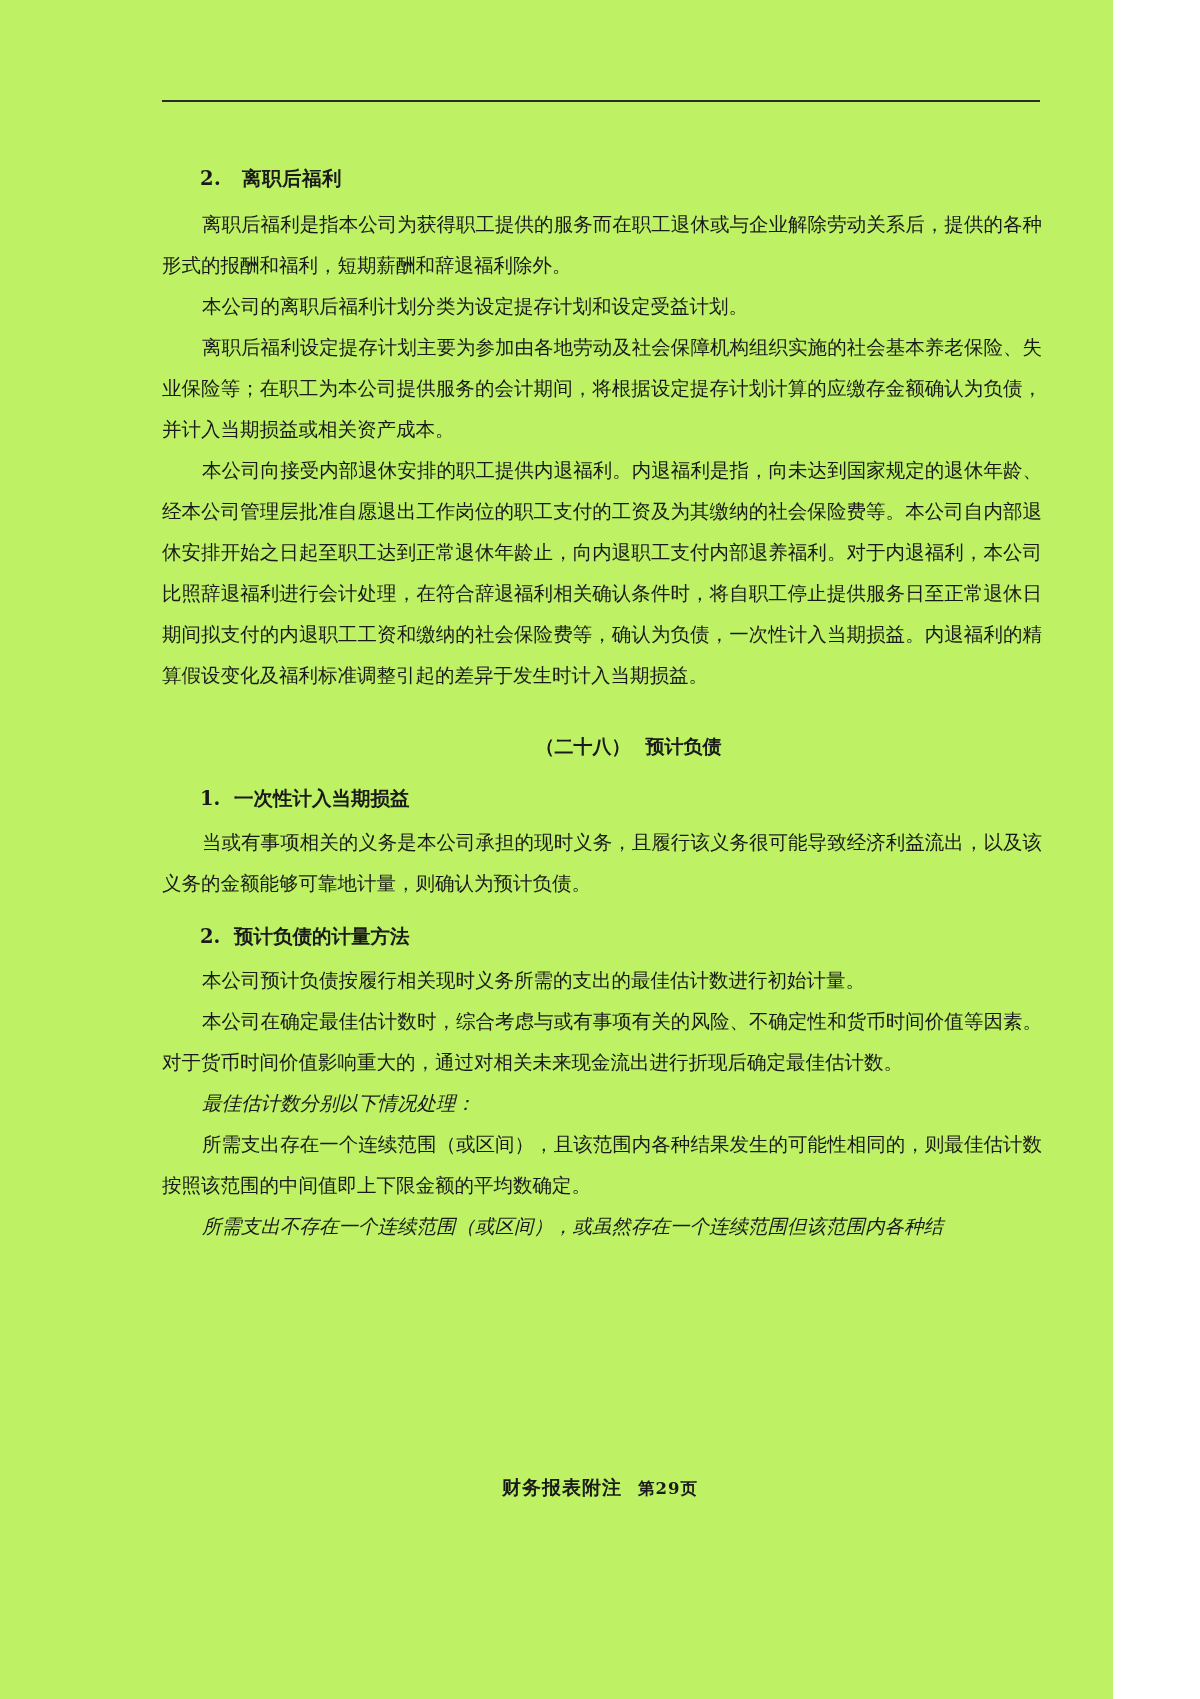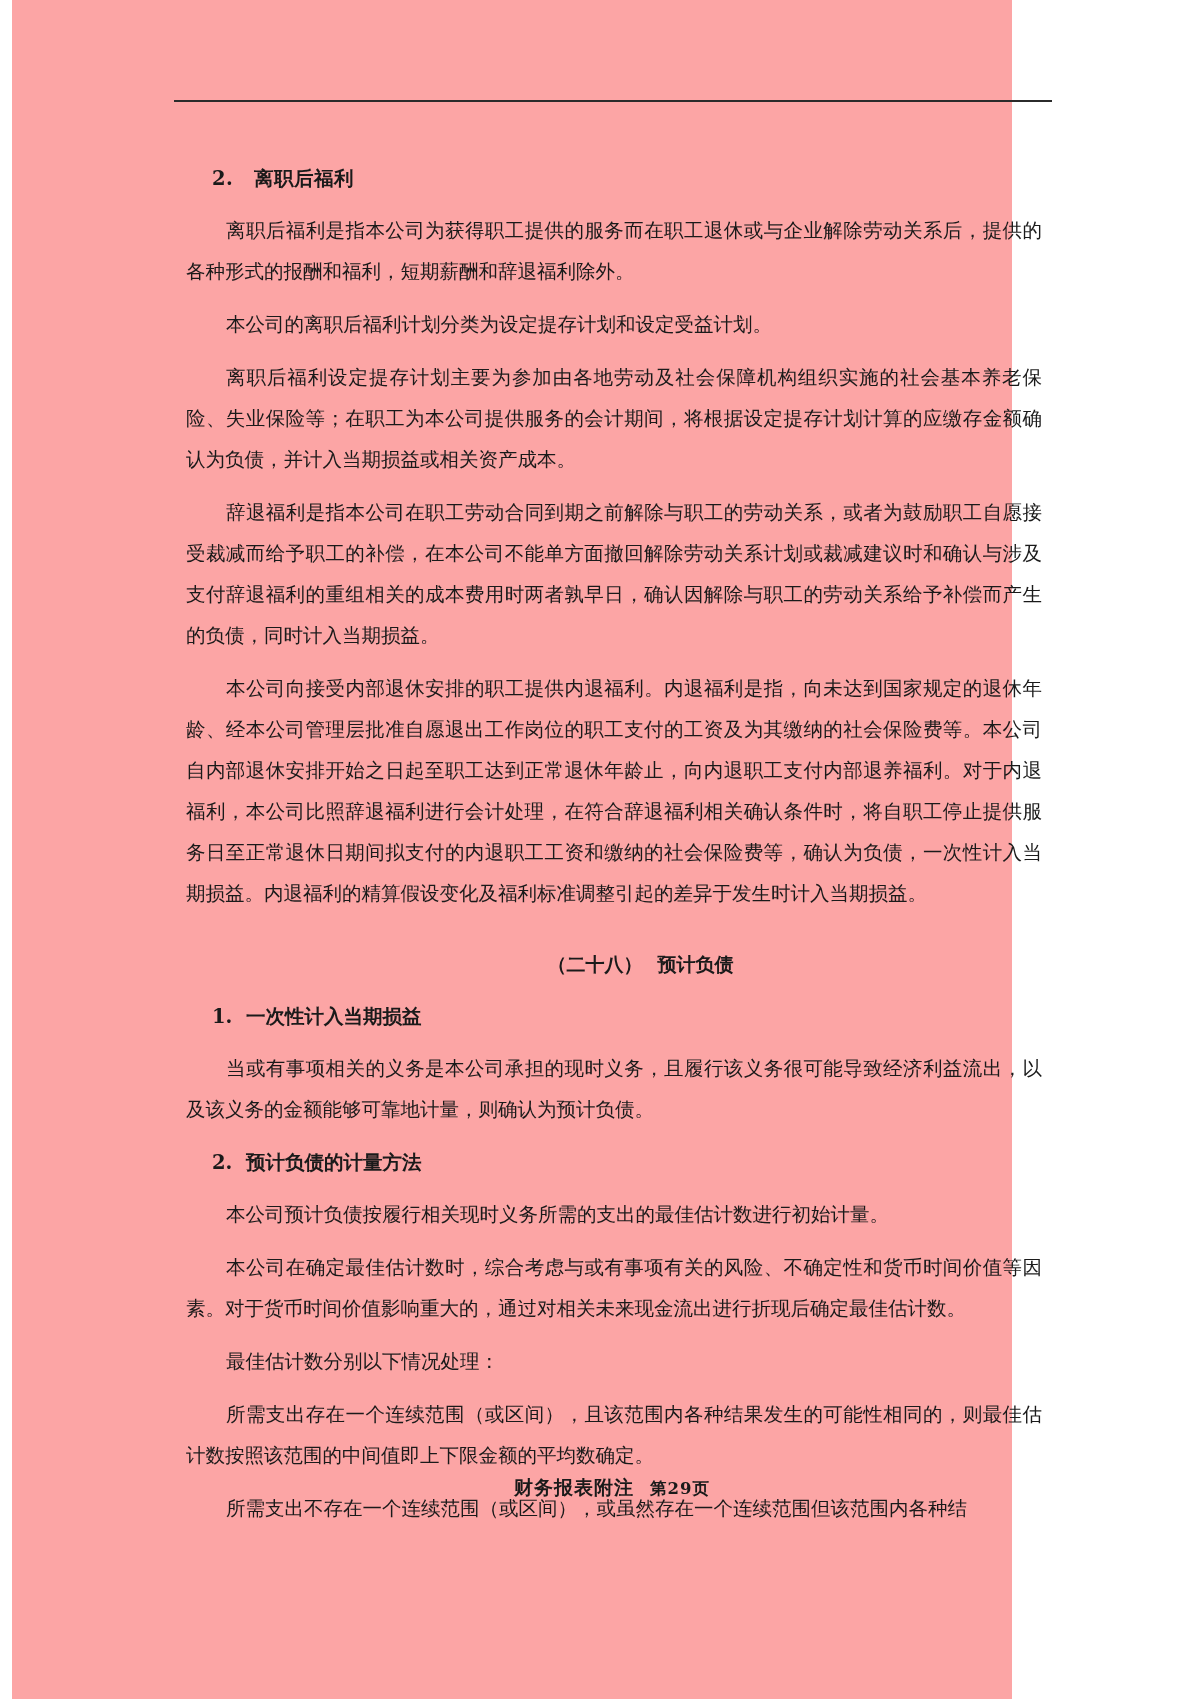--- a/index.html
+++ b/index.html
@@ -10,25 +10,25 @@
   body {
     width: 1200px;
     height: 1699px;
     font-family: "DejaVu Serif", "Liberation Serif", serif;
     color: #1a1a1a;
     position: relative;
     overflow: hidden;
   }
   .page {
     position: absolute;
-    left: 12px;
+    left: 0;
     top: 0;
-    width: 1000px;
+    width: 1113px;
     height: 1699px;
-    background: #fca5a5;
+    background: #bef264;
   }
   .header-rule {
     position: absolute;
     left: 162px;
     top: 100px;
     width: 878px;
     height: 2px;
     background: #2b2b2b;
   }
   .content {
@@ -68,27 +68,28 @@
     line-height: 40px;
     text-align: center;
   }
   .section-title .sec-num {
     display: inline-block;
     width: 125px;
   }
   p.para {
     font-size: 19.5px;
     line-height: 41px;
-    margin: 12px;
+    margin: 0;
     text-align: justify;
     text-justify: inter-ideograph;
     text-indent: 40px;
   }
   p.para.nojust {
     text-align: left;
+    font-style: italic;
   }
   .footer {
     position: absolute;
     left: 0;
     top: 1475px;
     width: 1200px;
     text-align: center;
     font-size: 19px;
     font-weight: bold;
     letter-spacing: 1px;
@@ -110,21 +111,20 @@
 
     <div class="heading">
       <span class="num">2.</span><span>离职后福利</span>
     </div>
 
     <p class="para">离职后福利是指本公司为获得职工提供的服务而在职工退休或与企业解除劳动关系后，提供的各种形式的报酬和福利，短期薪酬和辞退福利除外。</p>
     <p class="para">本公司的离职后福利计划分类为设定提存计划和设定受益计划。</p>
     <p class="para">离职后福利设定提存计划主要为参加由各地劳动及社会保障机构组织实施的社会基本养老保险、失业保险等；在职工为本公司提供服务的会计期间，将根据设定提存计划计算的应缴存金额确认为负债，并计入当期损益或相关资产成本。</p>
 
 
-    <p class="para">辞退福利是指本公司在职工劳动合同到期之前解除与职工的劳动关系，或者为鼓励职工自愿接受裁减而给予职工的补偿，在本公司不能单方面撤回解除劳动关系计划或裁减建议时和确认与涉及支付辞退福利的重组相关的成本费用时两者孰早日，确认因解除与职工的劳动关系给予补偿而产生的负债，同时计入当期损益。</p>
     <p class="para">本公司向接受内部退休安排的职工提供内退福利。内退福利是指，向未达到国家规定的退休年龄、经本公司管理层批准自愿退出工作岗位的职工支付的工资及为其缴纳的社会保险费等。本公司自内部退休安排开始之日起至职工达到正常退休年龄止，向内退职工支付内部退养福利。对于内退福利，本公司比照辞退福利进行会计处理，在符合辞退福利相关确认条件时，将自职工停止提供服务日至正常退休日期间拟支付的内退职工工资和缴纳的社会保险费等，确认为负债，一次性计入当期损益。内退福利的精算假设变化及福利标准调整引起的差异于发生时计入当期损益。</p>
 
     <div class="section-title">
       <span class="sec-num">（二十八）</span><span>预计负债</span>
     </div>
 
     <div class="heading-sub">
       <span class="num">1.</span><span>一次性计入当期损益</span>
     </div>
 

